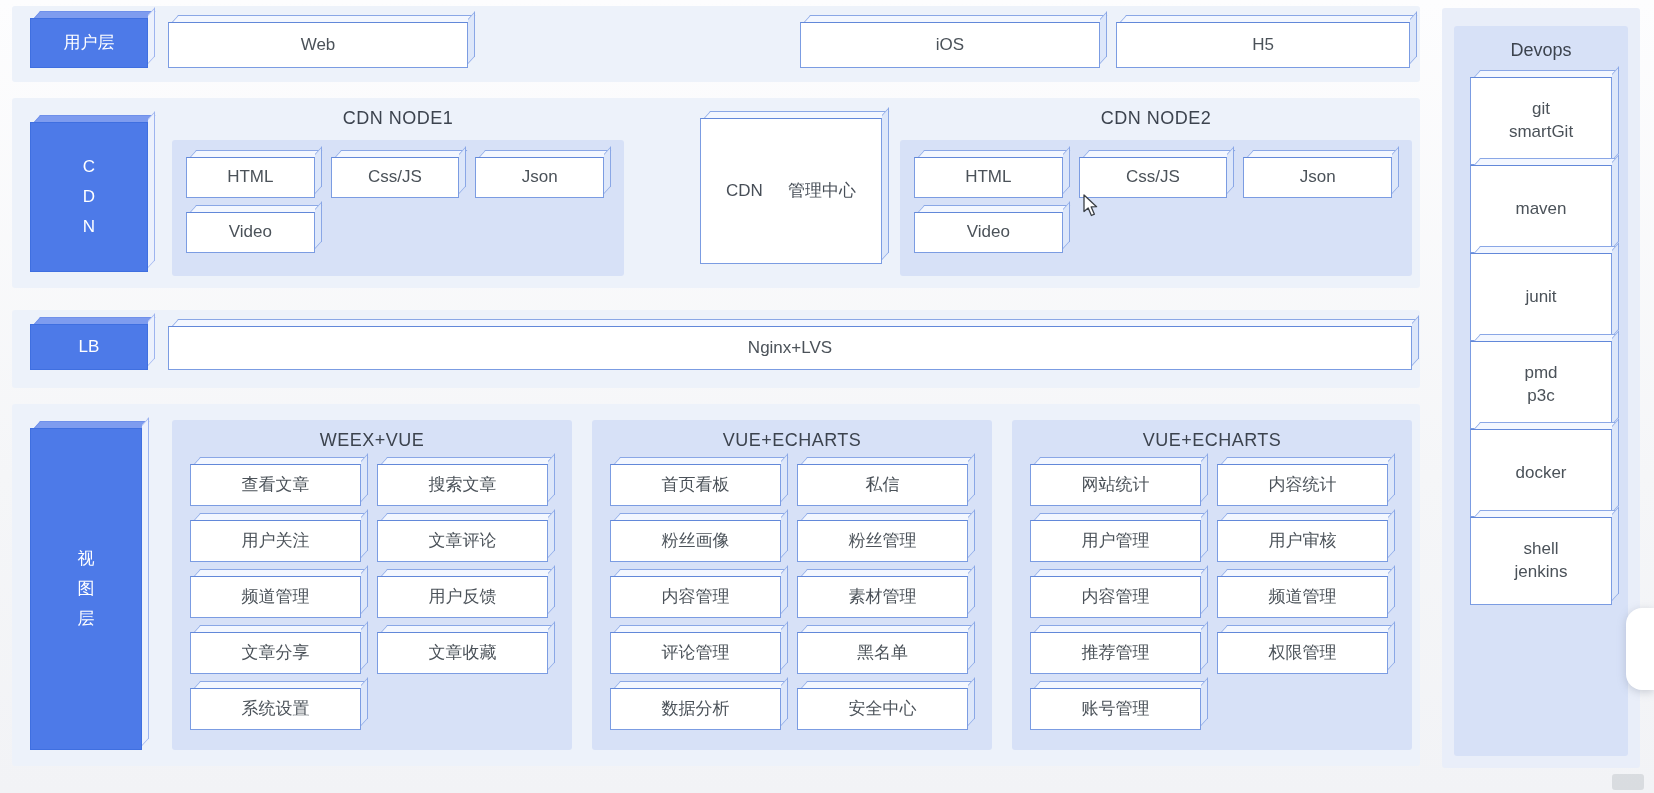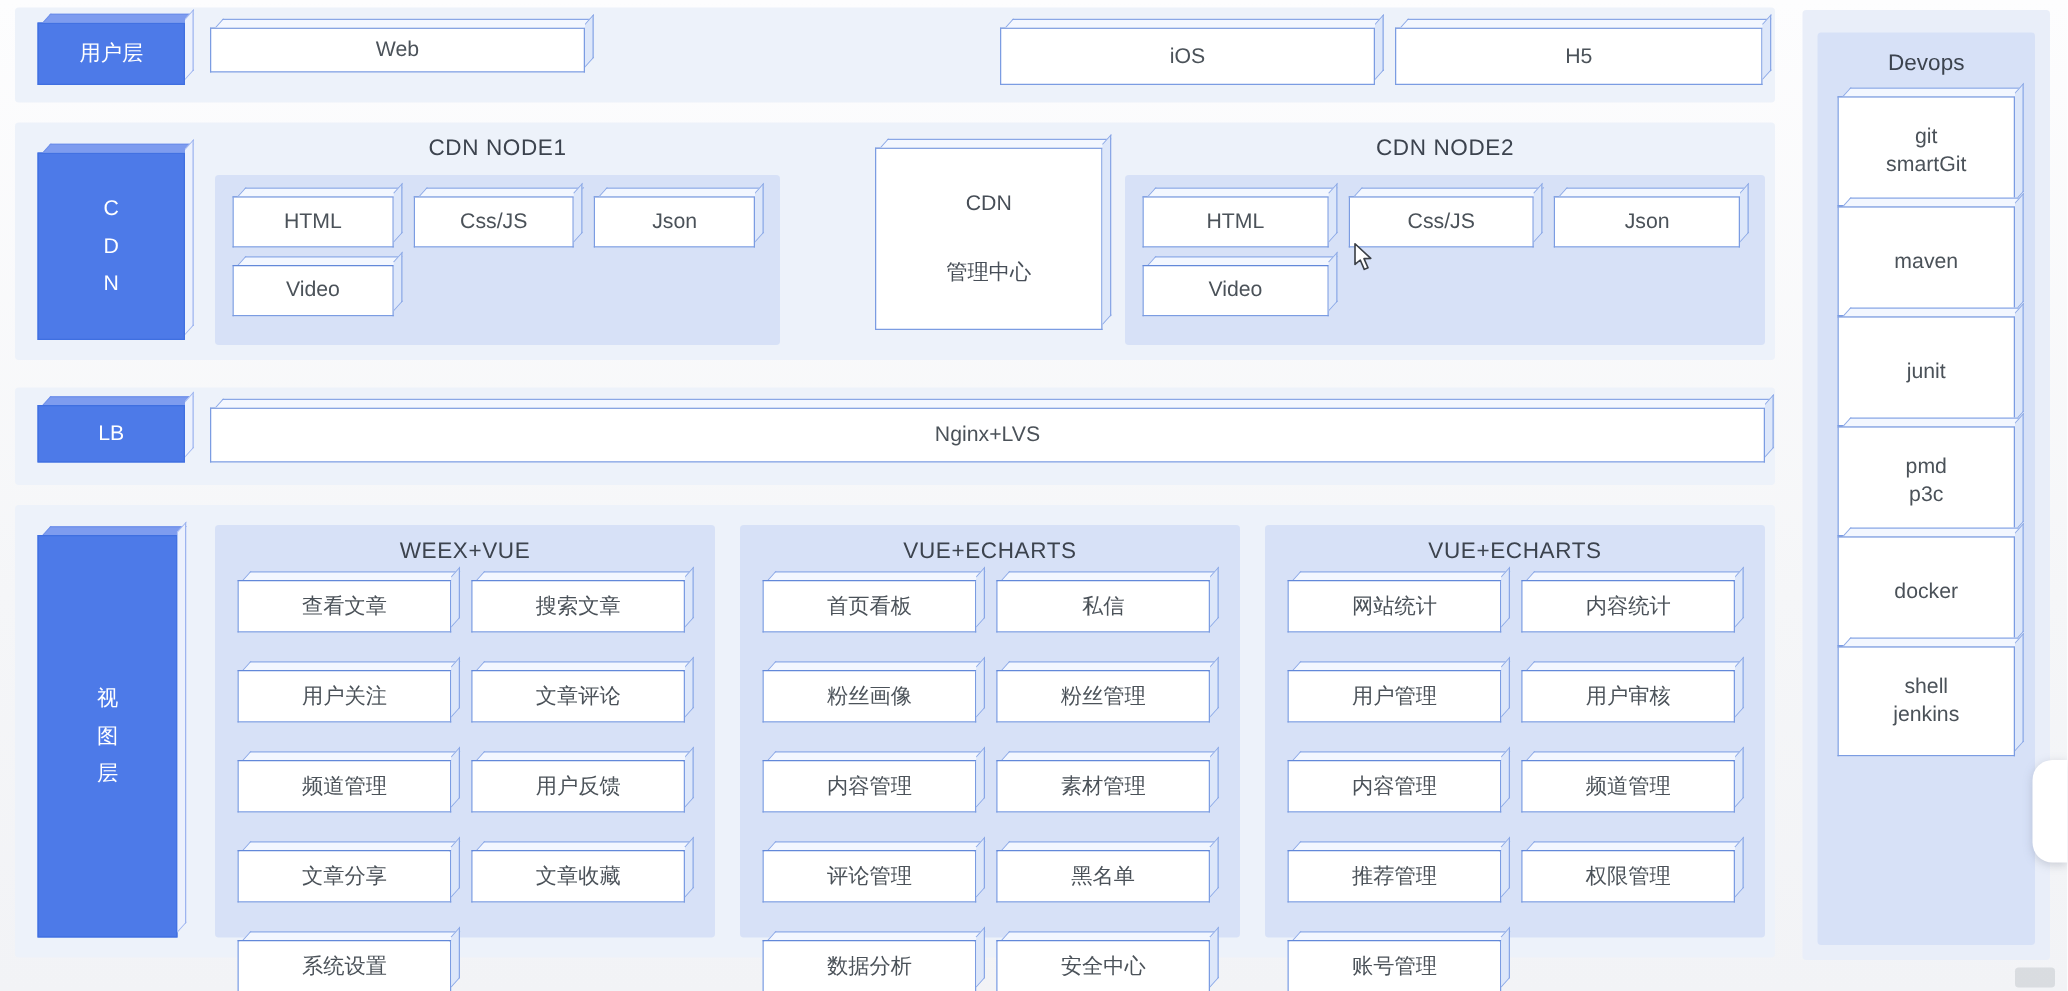--- a/index.html
+++ b/index.html
@@ -46,56 +46,56 @@
   .b3.blue::after{background:#ecf1fd;border-color:#9db4ef;}
   .b3.flow{position:relative;left:auto;top:auto;width:auto;height:auto;}
   
   .grid2x2{
     position:absolute;left:14px;right:20px;top:17px;
     display:grid;grid-template-columns:1fr 1fr 1fr;gap:14px 16px;
   }
   .grid2x2 .b3.flow{height:41px;}
   .view-grid{
     position:absolute;left:18px;right:24px;top:44px;
-    display:grid;grid-template-columns:1fr 1fr;gap:30px 16px;
+    display:grid;grid-template-columns:1fr 1fr;gap:14px 16px;
   }
   .view-grid .b3.flow{height:42px;}
   .panel-title{
     position:absolute;top:10px;left:0;width:100%;text-align:center;
     color:#3c434e;font-size:18px;letter-spacing:.5px;
   }
   
   .devops-outer{position:absolute;background:#e9eef9;border-radius:3px;}
   .devops-inner{
     position:absolute;background:#d7e1f7;border-radius:3px;
     display:flex;flex-direction:column;align-items:center;box-sizing:border-box;
   }
   .devops-title{color:#3c434e;font-size:18px;margin:14px 0 16px 0;}
   .devops-inner .b3.flow{width:142px;height:88px;flex:none;}
   .vertical{line-height:1.75;}
-  .cdn-center-box{flex-direction:column;justify-content:space-evenly;color:#474e57;}
+  .cdn-center-box{flex-direction:row;justify-content:space-evenly;color:#474e57;}
   .float-blob{
     position:absolute;background:#fff;border-radius:16px 0 0 16px;
     box-shadow:0 2px 8px rgba(120,130,150,.35);
   }
   .watermark{
     position:absolute;background:#9aa0a8;opacity:.28;border-radius:3px;
   }
   .cursor{position:absolute;pointer-events:none;}
 </style>
 </head>
 <body>
 
 <div class="stage">
 
   <div class="sec" style="left:12px;top:6px;width:1408px;height:76px"></div>
   <div class="b3 blue" style="left:30px;top:18px;width:118px;height:50px">
     <span>用户层</span>
   </div>
-  <div class="b3" style="left:168px;top:22px;width:300px;height:36px">
+  <div class="b3" style="left:168px;top:22px;width:300px;height:46px">
     <span>Web</span>
   </div>
   <div class="b3" style="left:800px;top:22px;width:300px;height:46px">
     <span>iOS</span>
   </div>
   <div class="b3" style="left:1116px;top:22px;width:294px;height:46px">
     <span>H5</span>
   </div>
 
   <div class="sec" style="left:12px;top:98px;width:1408px;height:190px"></div>

